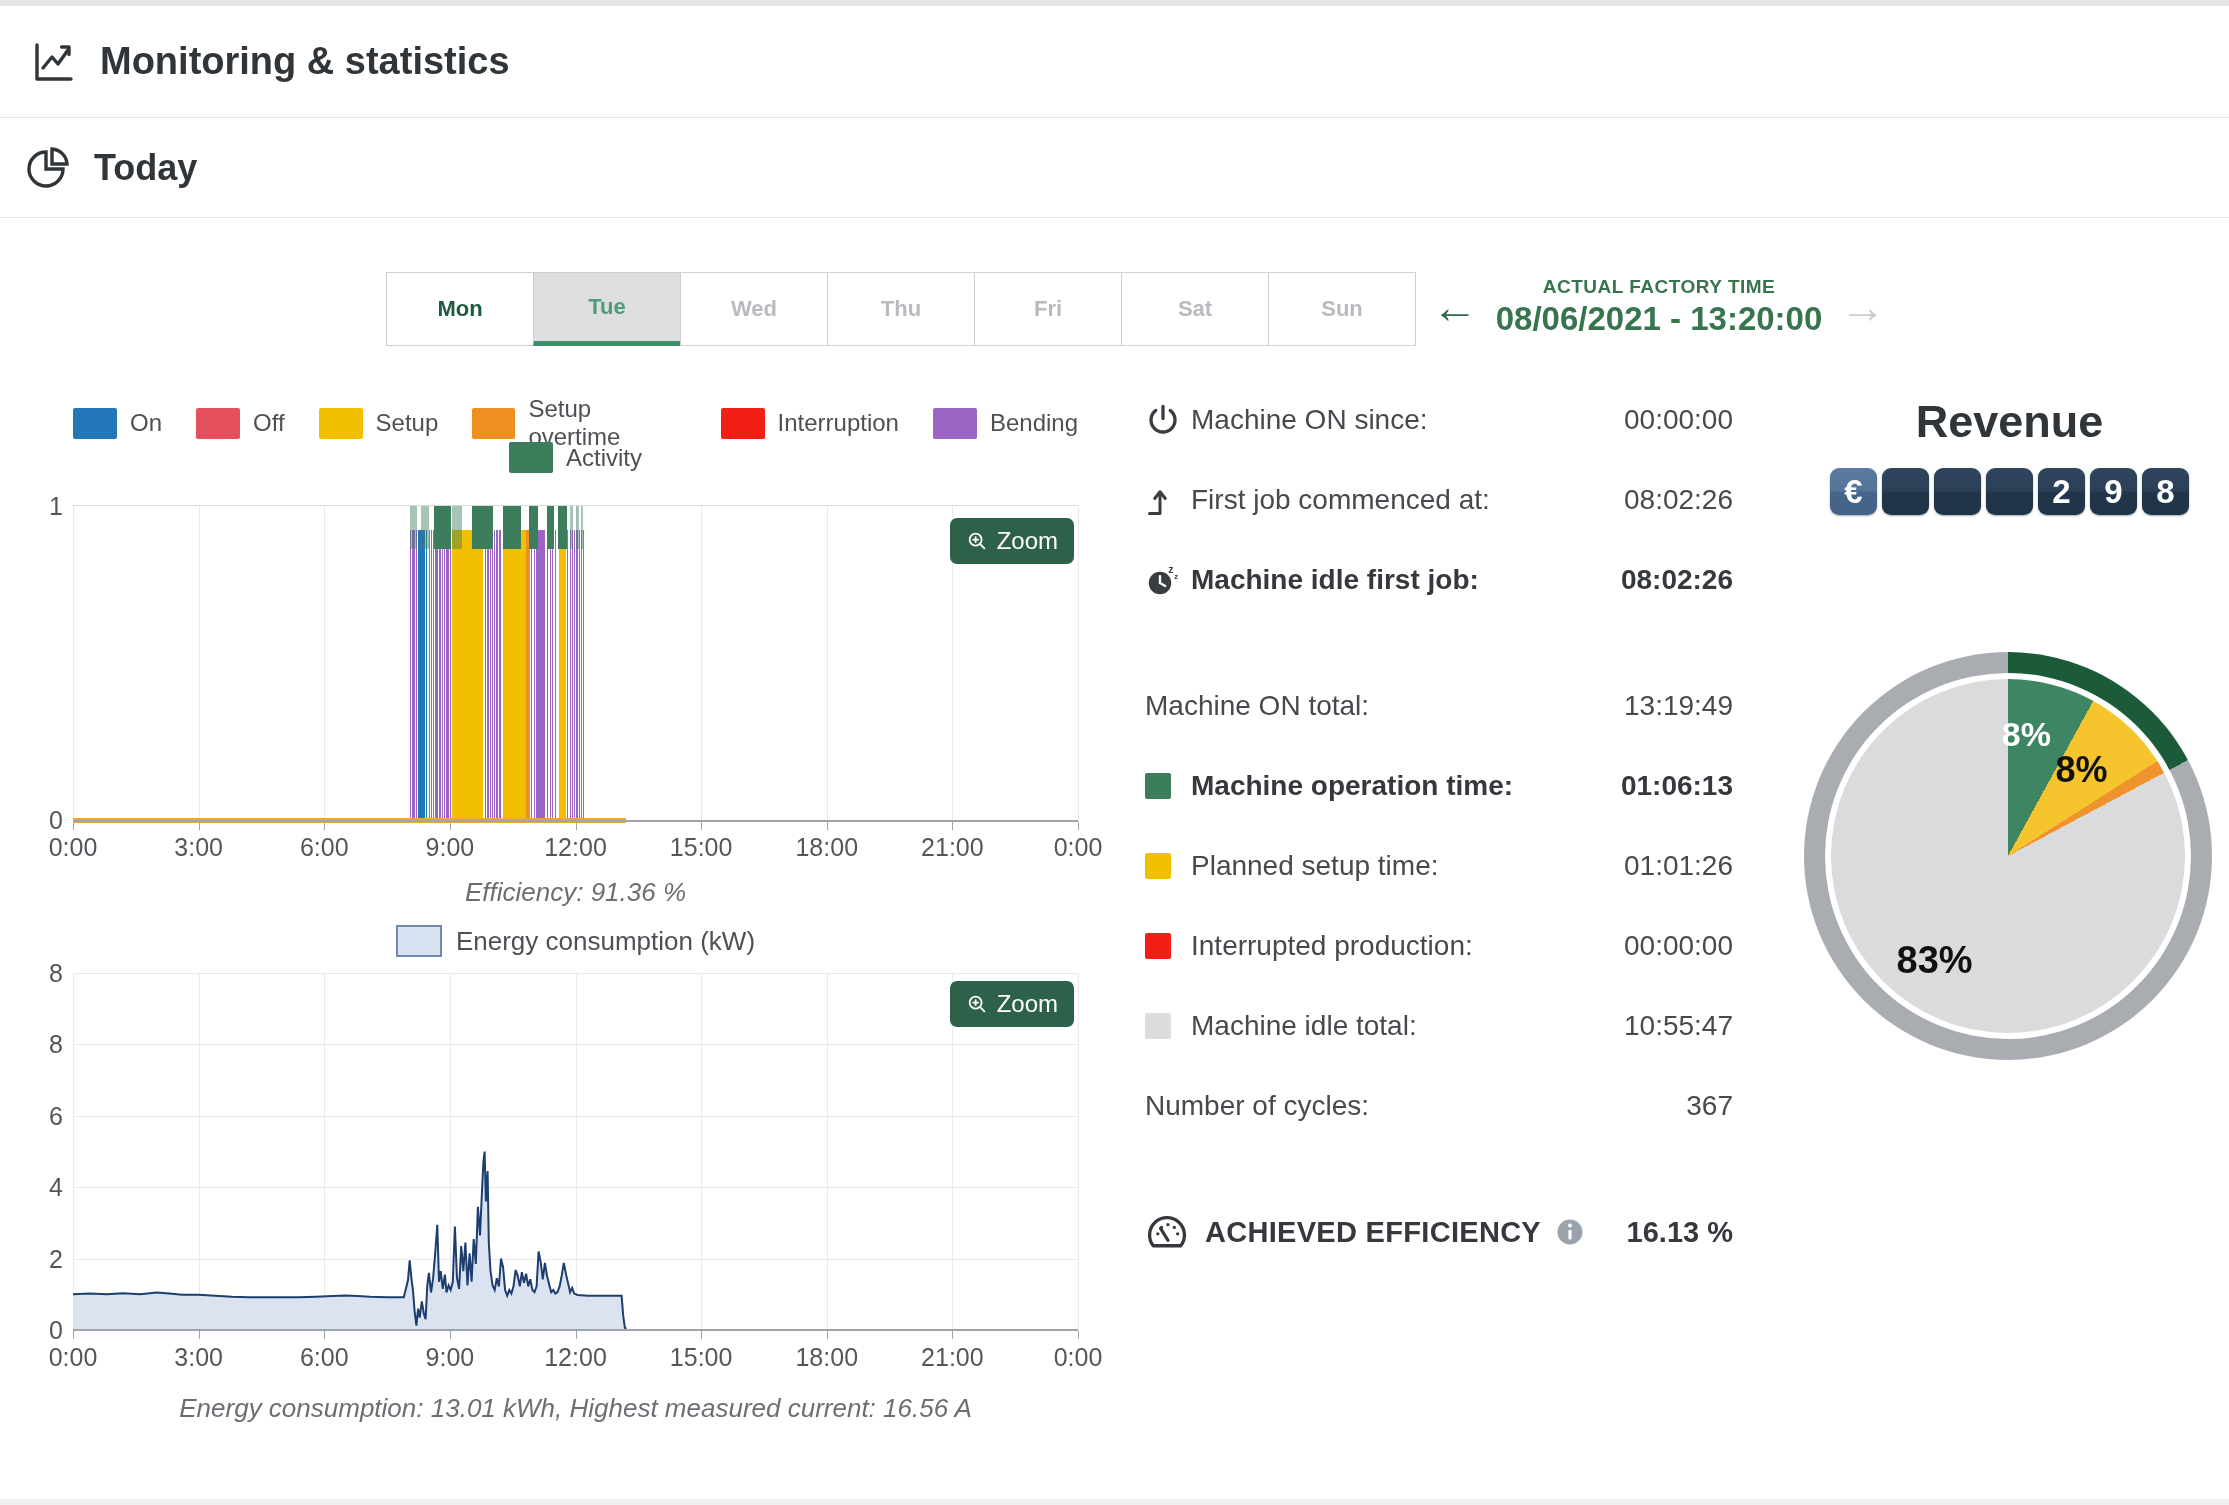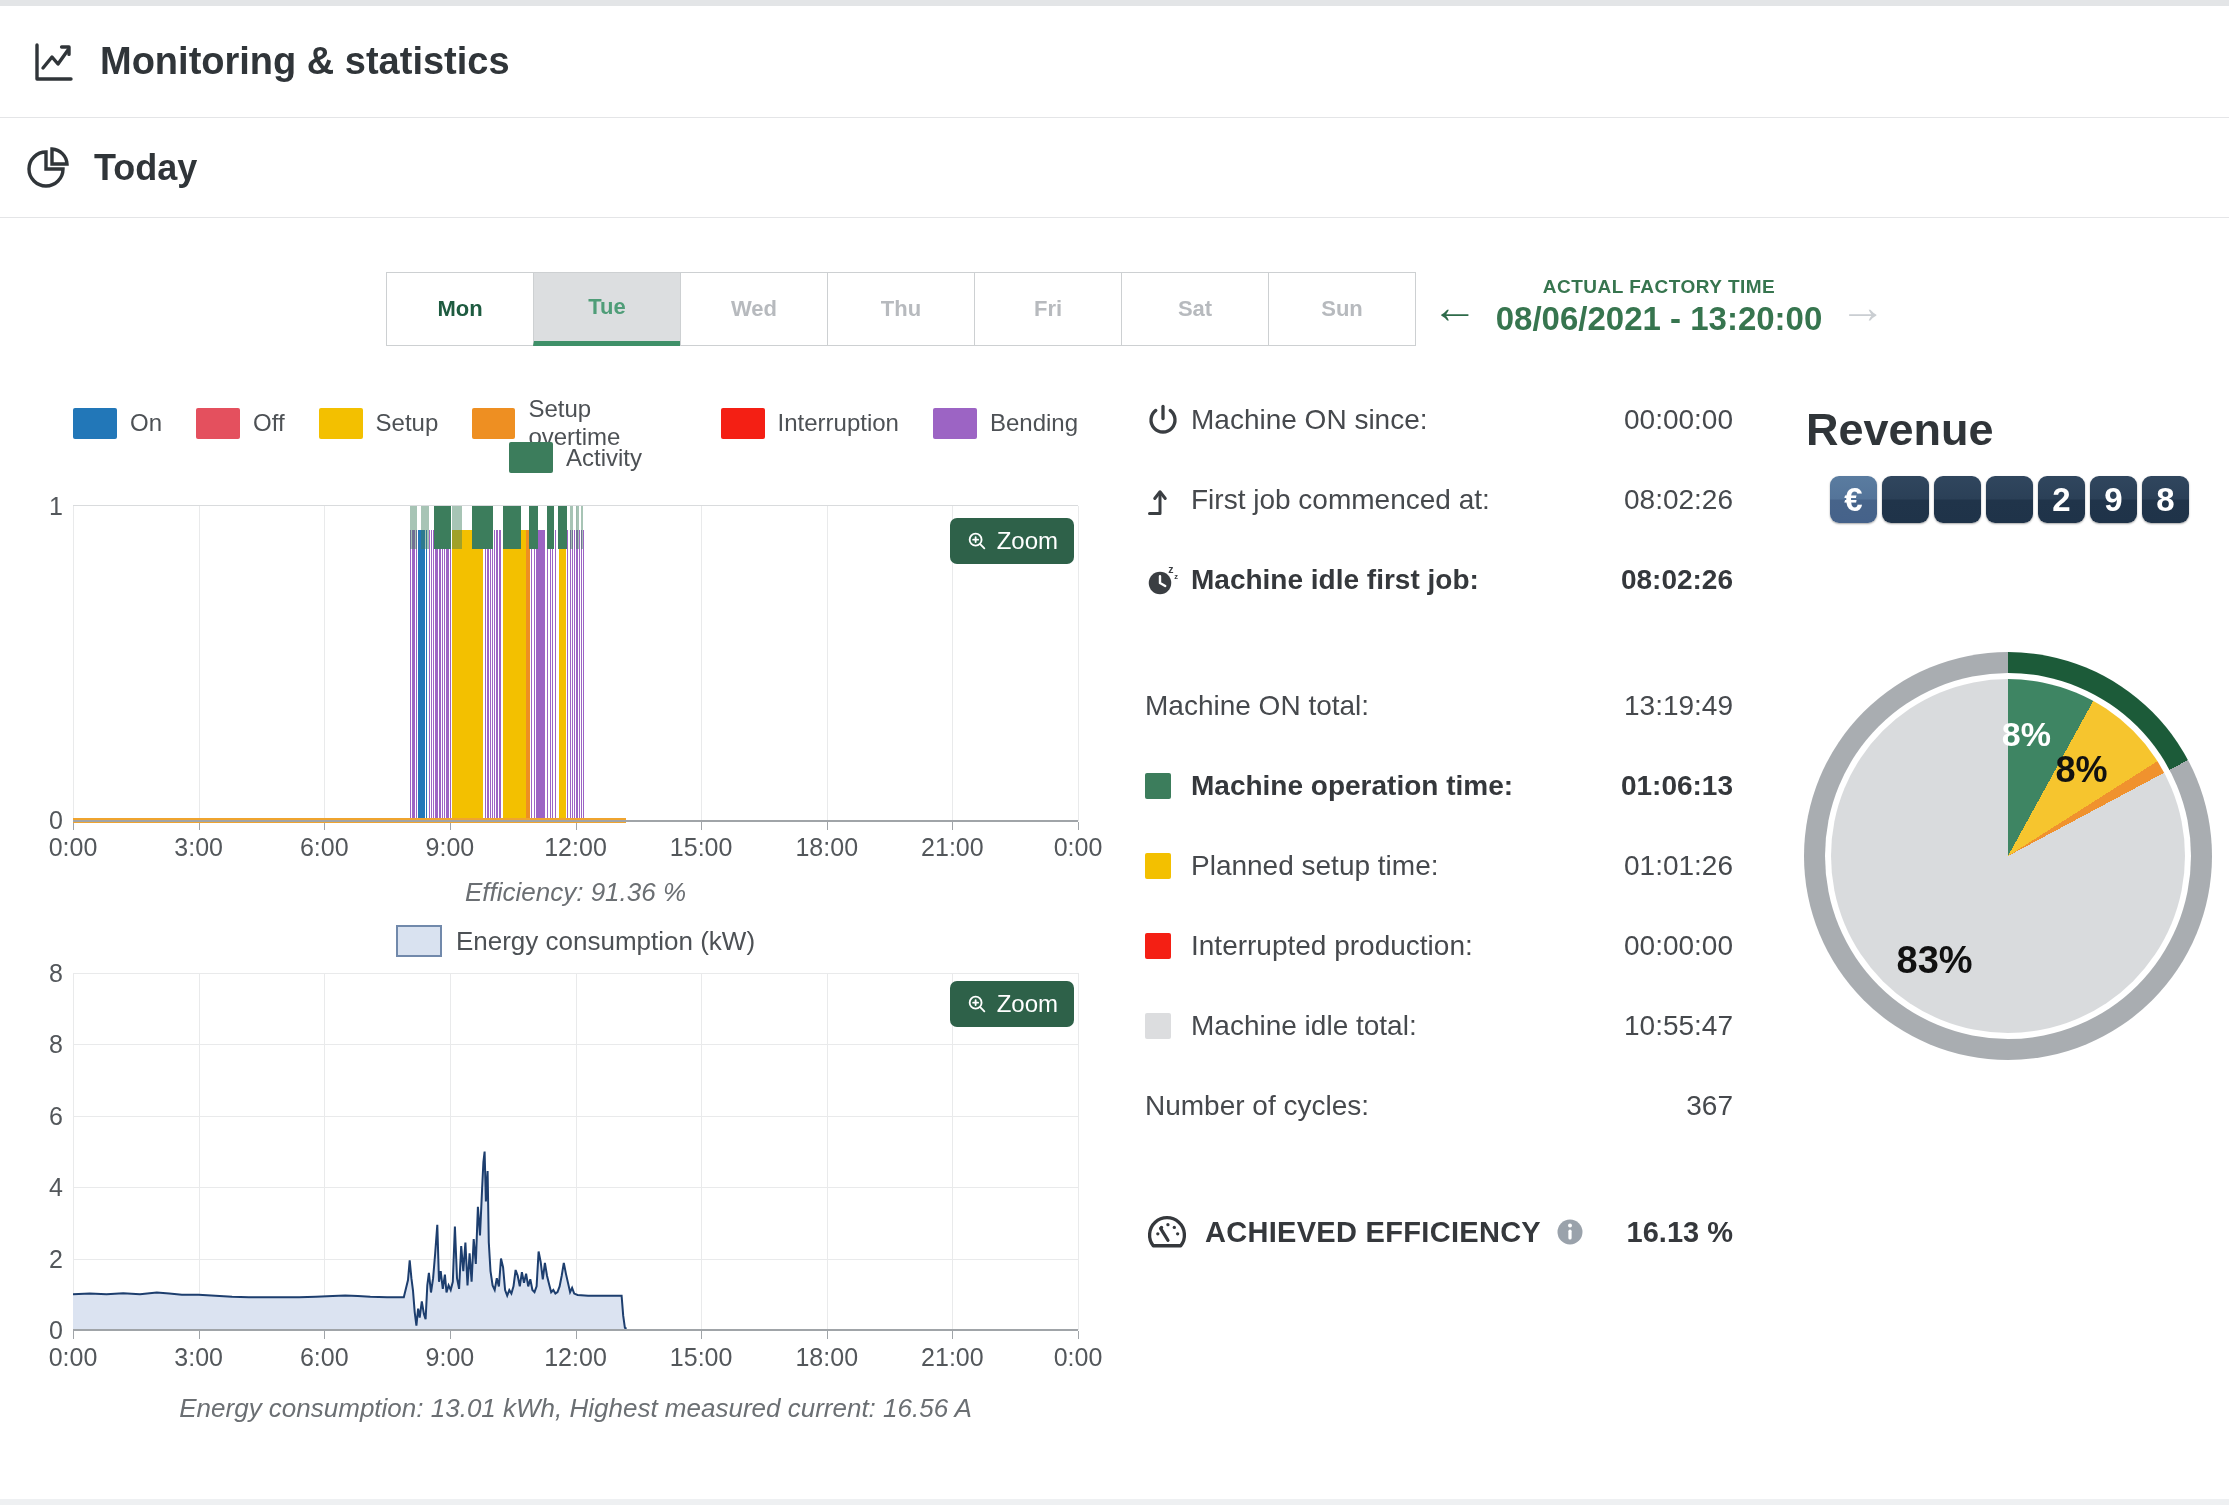--- a/index.html
+++ b/index.html
@@ -79,21 +79,21 @@
   .srow.bold .lbl,.srow.bold .val{font-weight:700;color:#35383c}
   #stats-main{margin-top:46px}
   .achieved-row{display:flex;align-items:center;margin-top:44px;height:84px;font-size:29px;color:#35383c}
   .achieved-row .icon{width:44px;height:44px;margin-right:16px;color:#35383c;flex:0 0 44px;display:flex}
   .achieved-row .icon svg{width:100%;height:100%}
   .achieved-row .lbl{font-weight:700;letter-spacing:.3px;white-space:nowrap}
   .info-icon{width:30px;height:30px;margin-left:14px;flex:0 0 30px;cursor:pointer}
   .achieved-row .val{margin-left:auto;font-weight:700;padding-right:6px}
 
   .revenue-col{position:absolute;left:1790px;top:388px;width:439px;height:1020px}
-  .revenue-col h3{margin:16px;text-align:left;font-size:45px;font-weight:700;color:#303539}
+  .revenue-col h3{margin:8px;text-align:center;font-size:45px;font-weight:700;color:#303539}
   #tiles{display:flex;justify-content:center;gap:5px;margin-top:20px}
   .tile{width:47px;height:47px;border-radius:9px;display:flex;align-items:center;justify-content:center;
        font-size:33px;font-weight:700;color:#fff;
        background:linear-gradient(180deg,#30465e 0%,#2b4057 49%,#20344a 51%,#1f3349 100%);
        box-shadow:0 1px 2px rgba(0,0,0,.35)}
   .tile.euro{background:linear-gradient(180deg,#5a7ca0 0%,#547499 49%,#47648a 51%,#45628a 100%)}
 
   .pie-wrap{position:absolute;left:14px;top:264px;width:408px;height:408px}
   .pie-ring,.pie-hole,.pie-disc{position:absolute;border-radius:50%}
   .pie-ring{left:0;top:0;right:0;bottom:0}

